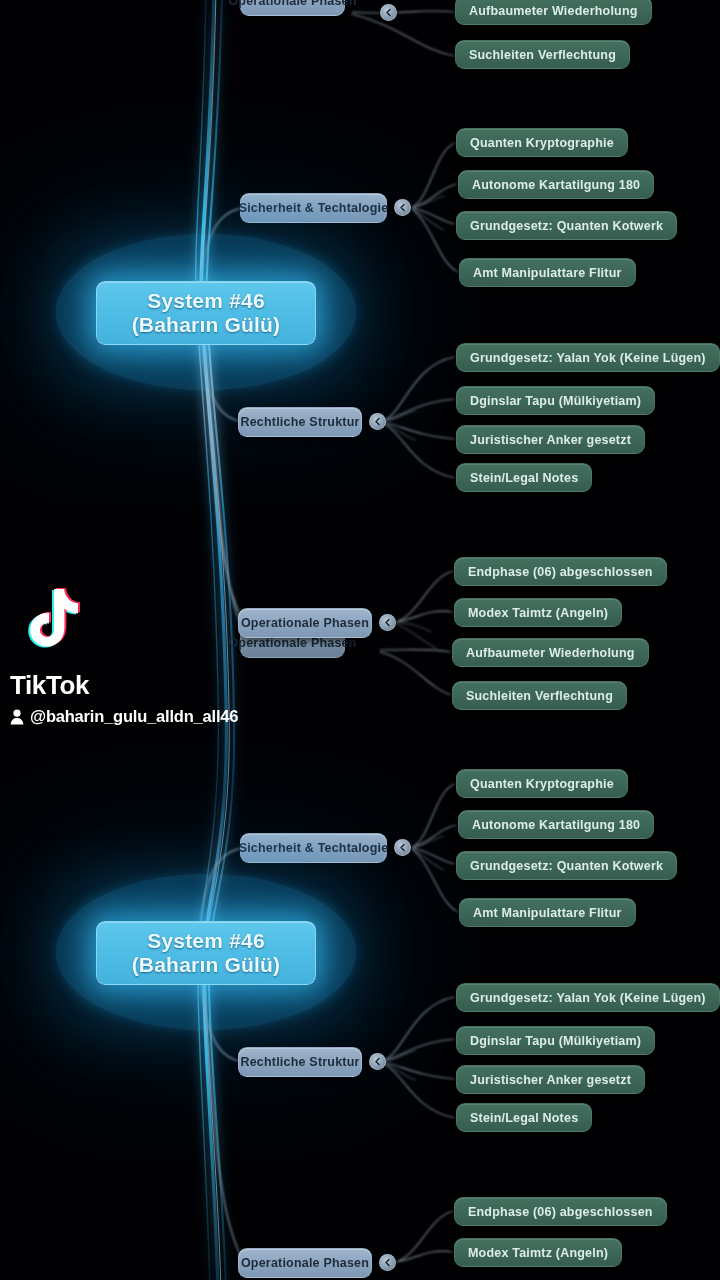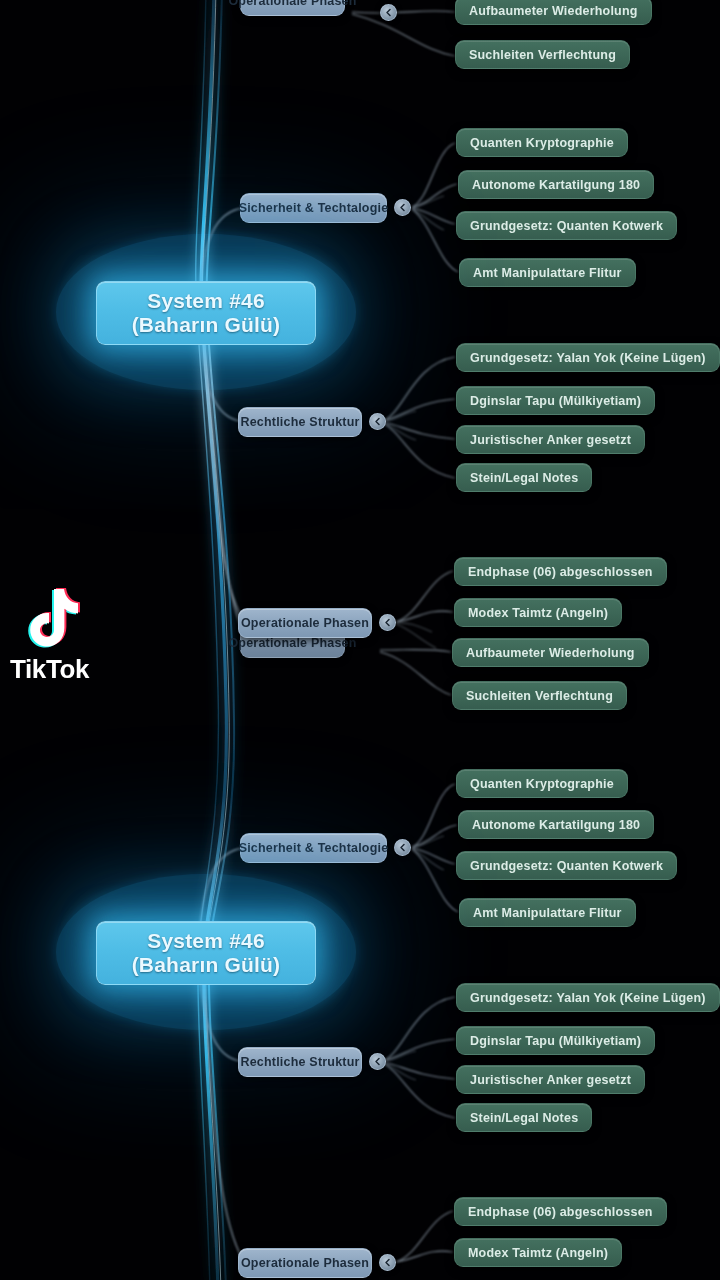--- a/index.html
+++ b/index.html
@@ -58,21 +58,21 @@
     border:1px solid rgba(200,220,240,.45); z-index:6;
     box-shadow:0 0 5px rgba(0,0,0,.8); display:flex;
     align-items:center; justify-content:center; }
   .collapse svg { display:block; }
 
   
   #watermark { position:absolute; left:10px; top:586px; z-index:30;
                pointer-events:none; }
   .tt-logo { width:62px; height:66px; position:relative; margin-left:8px; }
   .tt-word { color:#fff; font-size:26px; font-weight:800;
-             letter-spacing:-.4px; margin-top:2px; }
+             letter-spacing:-.4px; margin-top:18px; }
   .tt-handle { display:flex; align-items:center; gap:6px; margin-top:6px;
                color:#fff; font-size:16.5px; font-weight:700;
                letter-spacing:-.2px; }
   .tt-person { width:14px; height:16px; flex:0 0 auto; }
 </style>
 </head>
 <body>
 
 <div id="stage">
 
@@ -281,15 +281,22 @@
                    0 3.8 3.1 6.9 6.9 6.9 3.9 0 7.1-3.1 7.1-7 Z" fill="#FE2C55" transform="translate(-2,-1)"></path>
           <path d="M40 3 h10 c1.2 8.6 6.2 13.4 14 14.3 v10.3
                    c-5-.2-9.6-1.9-13.6-4.8 v18.9
                    c0 12.4-9.6 20.6-20.6 18.6 -7.9-1.4-13.6-8.4-13.6-16.5
                    0-10 8.7-18 18.8-16.8 v10.6 c-4.6-1.4-9 2-9 6.5
                    0 3.8 3.1 6.9 6.9 6.9 3.9 0 7.1-3.1 7.1-7 Z" fill="#FFFFFF" transform="translate(-4,0)"></path>
         </g>
       </svg>
     </div>
     <div class="tt-word">TikTok</div>
+    <div class="tt-handle">
+      <svg class="tt-person" viewBox="0 0 14 16">
+        <circle cx="7" cy="4.2" r="3.6" fill="#fff"></circle>
+        <path d="M0.6 15.6 C1 10.8 4 9 7 9 s6 1.8 6.4 6.6 Z" fill="#fff"></path>
+      </svg>
+      <span>@baharin_gulu_alldn_all46</span>
+    </div>
   </div>
 
 </div>
 
 </body></html>

